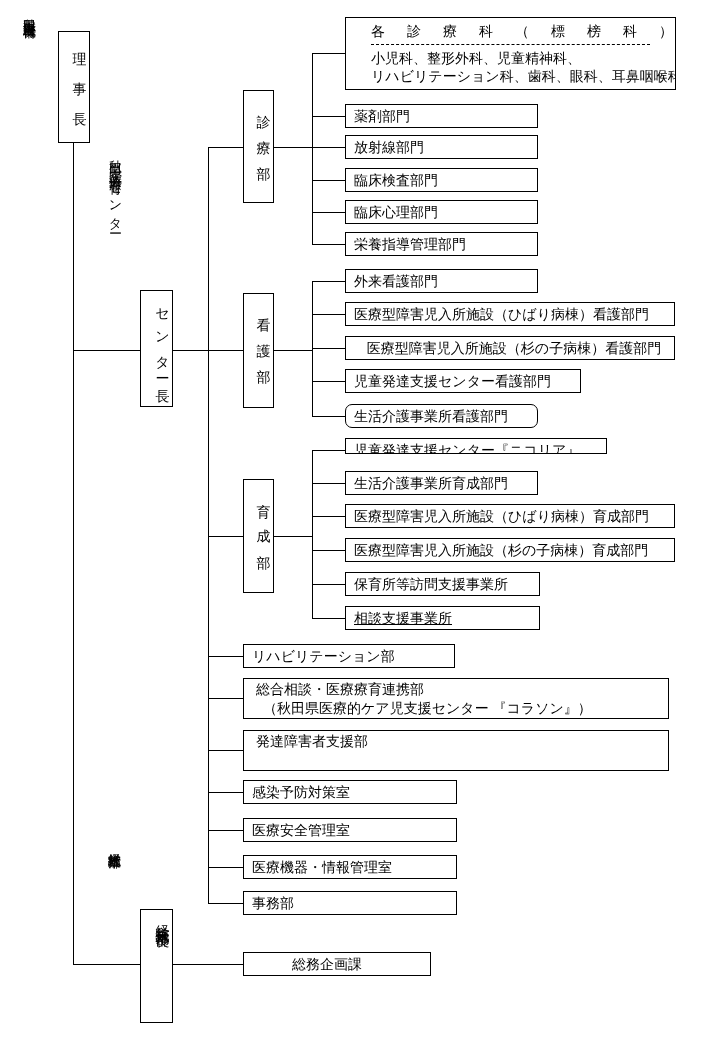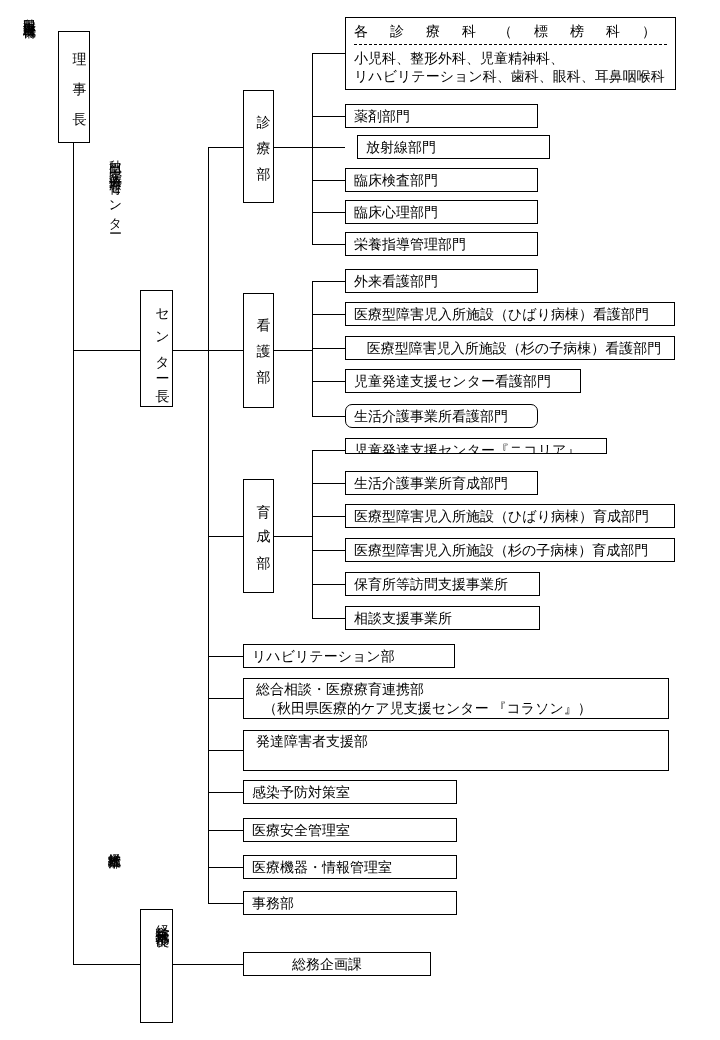--- a/index.html
+++ b/index.html
@@ -18,21 +18,21 @@
   .vbox{
     writing-mode:vertical-rl;text-orientation:mixed;text-align:left;
     display:block;white-space:nowrap;
   }
   .vlabel{
     position:absolute;writing-mode:vertical-rl;text-orientation:mixed;
     font-size:13px;white-space:nowrap;
   }
   .hline{position:absolute;height:1px;background:#000;}
   .vline{position:absolute;width:1px;background:#000;}
-  .bigbox{padding:3px 8px;overflow:hidden;}
+  .bigbox{padding:3px 25px;overflow:hidden;}
   .bigbox .hdr{line-height:21px;letter-spacing:4px;white-space:nowrap;}
   .dash{border-top:1px dashed #000;height:0;margin:2px 0 4px 0;}
   .bigbox .ln{line-height:18px;white-space:nowrap;}
 </style>
 </head>
 <body>
 
 <div id="canvas">
 
   <div class="vlabel" style="left:20px;top:8px;letter-spacing:1px;">秋田県立療育機構</div>
@@ -48,37 +48,37 @@
   <div class="box vbox" style="left:243px;top:479px;width:31px;height:114px;padding-top:12px;letter-spacing:26px;">育成部</div>
 
   <div class="box bigbox" style="left:345px;top:17px;width:331px;height:73px;">
     <div class="hdr">各　診　療　科　（　標　榜　科　）</div>
     <div class="dash"></div>
     <div class="ln">小児科、整形外科、児童精神科、</div>
     <div class="ln">リハビリテーション科、歯科、眼科、耳鼻咽喉科</div>
   </div>
 
   <div class="box hbox" style="left:345px;top:104px;width:193px;height:24px;">薬剤部門</div>
-  <div class="box hbox" style="left:345px;top:135px;width:193px;height:24px;margin-left:12px;">放射線部門</div>
+  <div class="box hbox" style="left:345px;top:135px;width:193px;height:24px;">放射線部門</div>
   <div class="box hbox" style="left:345px;top:168px;width:193px;height:24px;">臨床検査部門</div>
   <div class="box hbox" style="left:345px;top:200px;width:193px;height:24px;">臨床心理部門</div>
   <div class="box hbox" style="left:345px;top:232px;width:193px;height:24px;">栄養指導管理部門</div>
 
   <div class="box hbox" style="left:345px;top:269px;width:193px;height:24px;">外来看護部門</div>
   <div class="box hbox" style="left:345px;top:302px;width:330px;height:24px;">医療型障害児入所施設（ひばり病棟）看護部門</div>
   <div class="box hbox" style="left:345px;top:336px;width:330px;height:24px;text-align:center;">医療型障害児入所施設（杉の子病棟）看護部門</div>
   <div class="box hbox" style="left:345px;top:369px;width:236px;height:24px;">児童発達支援センター看護部門</div>
   <div class="box hbox" style="left:345px;top:404px;width:193px;height:24px;border-radius:7px;">生活介護事業所看護部門</div>
 
   <div class="box hbox" style="left:345px;top:438px;width:262px;height:16px;">児童発達支援センター『ニコリア』</div>
   <div class="box hbox" style="left:345px;top:471px;width:193px;height:24px;">生活介護事業所育成部門</div>
   <div class="box hbox" style="left:345px;top:504px;width:330px;height:24px;">医療型障害児入所施設（ひばり病棟）育成部門</div>
   <div class="box hbox" style="left:345px;top:538px;width:330px;height:24px;">医療型障害児入所施設（杉の子病棟）育成部門</div>
   <div class="box hbox" style="left:345px;top:572px;width:195px;height:24px;">保育所等訪問支援事業所</div>
-  <div class="box hbox" style="left:345px;top:606px;width:195px;height:24px;">相談支援事業所</div>
+  <div class="box hbox" style="left:345px;top:606px;width:195px;height:24px;text-decoration:underline;">相談支援事業所</div>
 
   <div class="box hbox" style="left:243px;top:644px;width:212px;height:24px;">リハビリテーション部</div>
 
   <div class="box hbox2" style="left:243px;top:678px;width:426px;height:41px;">
     <div>総合相談・医療療育連携部</div>
     <div class="l2">（秋田県医療的ケア児支援センター 『コラソン』）</div>
   </div>
 
   <div class="box hbox2" style="left:243px;top:730px;width:426px;height:41px;">
     <div>発達障害者支援部</div>

